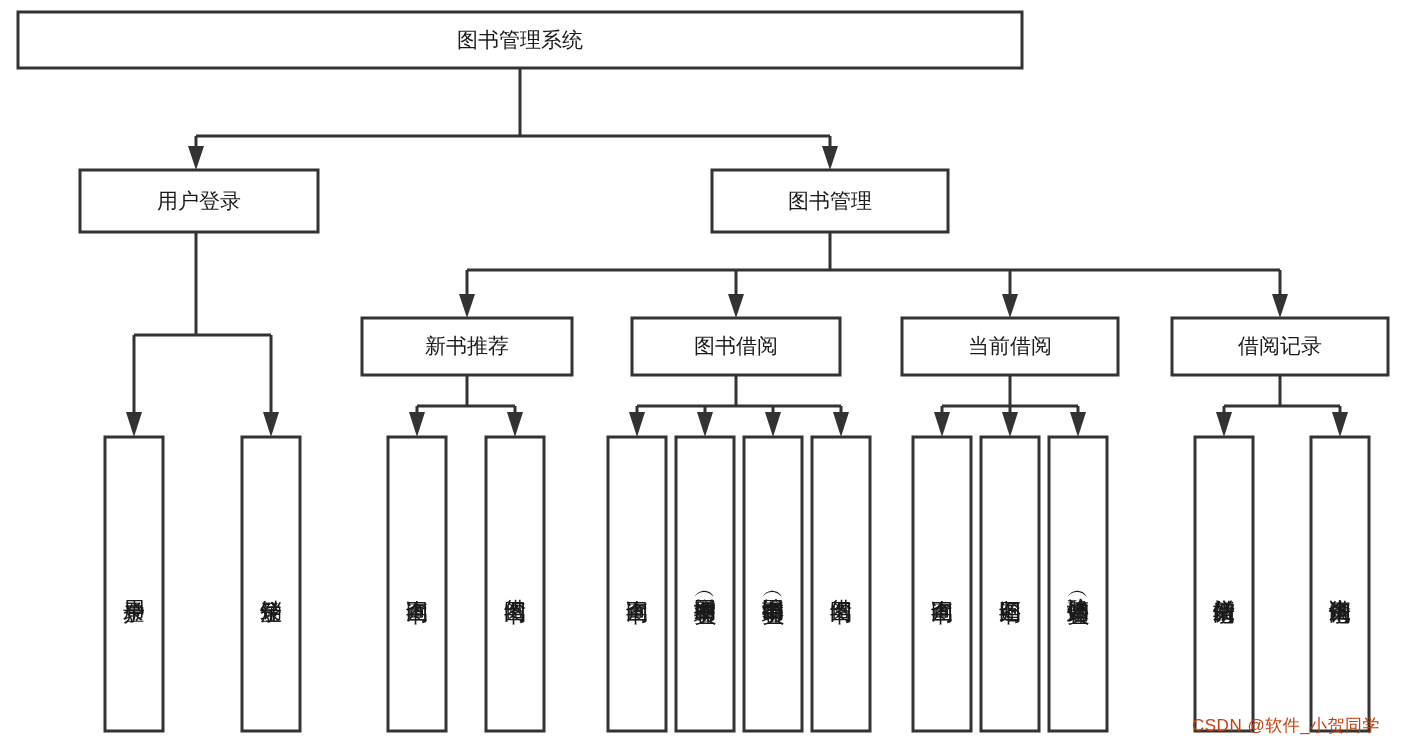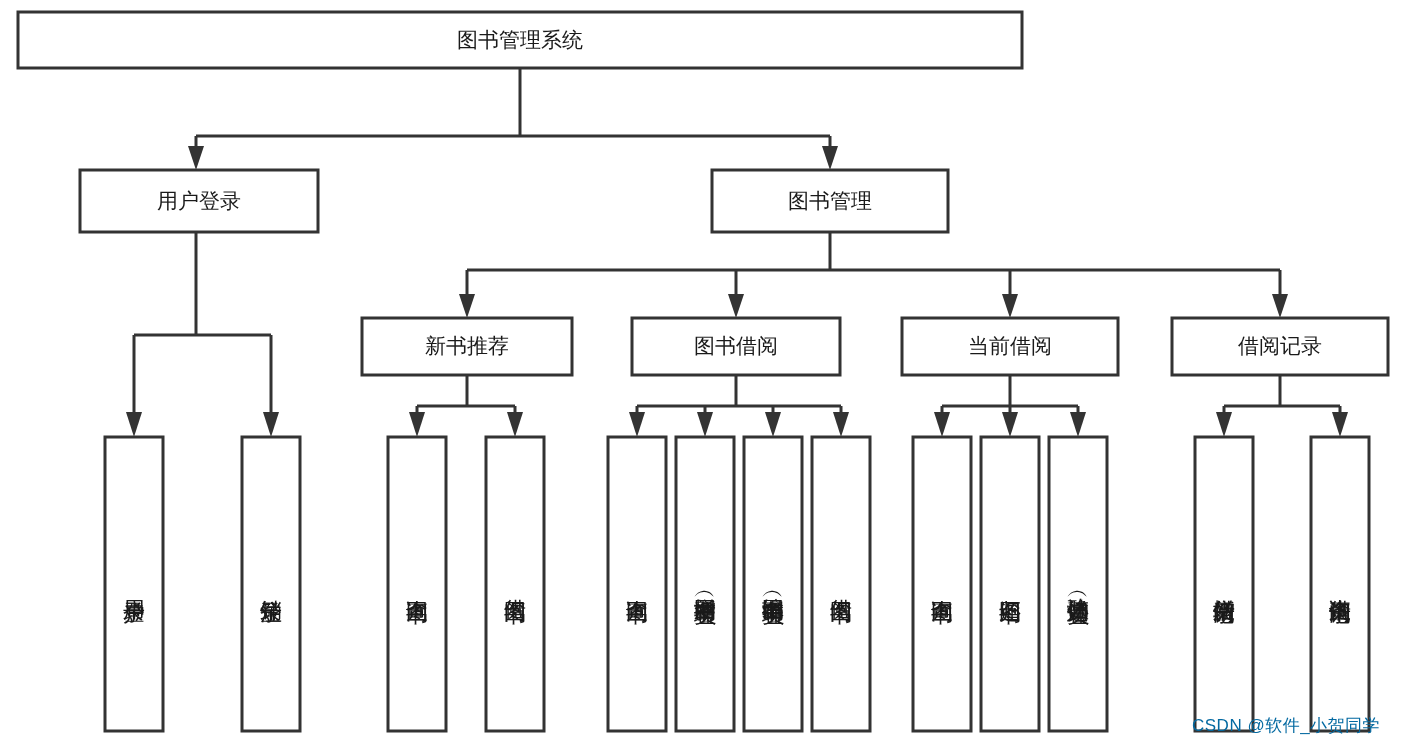--- a/index.html
+++ b/index.html
@@ -61,21 +61,21 @@
     display: flex;
     align-items: center;
     justify-content: center;
     white-space: nowrap;
     pointer-events: none;
   }
   .watermark {
     position: absolute;
     font-family: "Liberation Sans", "DejaVu Sans", sans-serif;
     font-size: 17px;
-    color: #0369a1;
+    color: #c2410c;
     white-space: nowrap;
     letter-spacing: 0.5px;
   }
 </style>
 </head>
 <body>
 
 <div id="diagram-root">
 
   <svg id="flow-svg" viewBox="0 0 1405 747">

